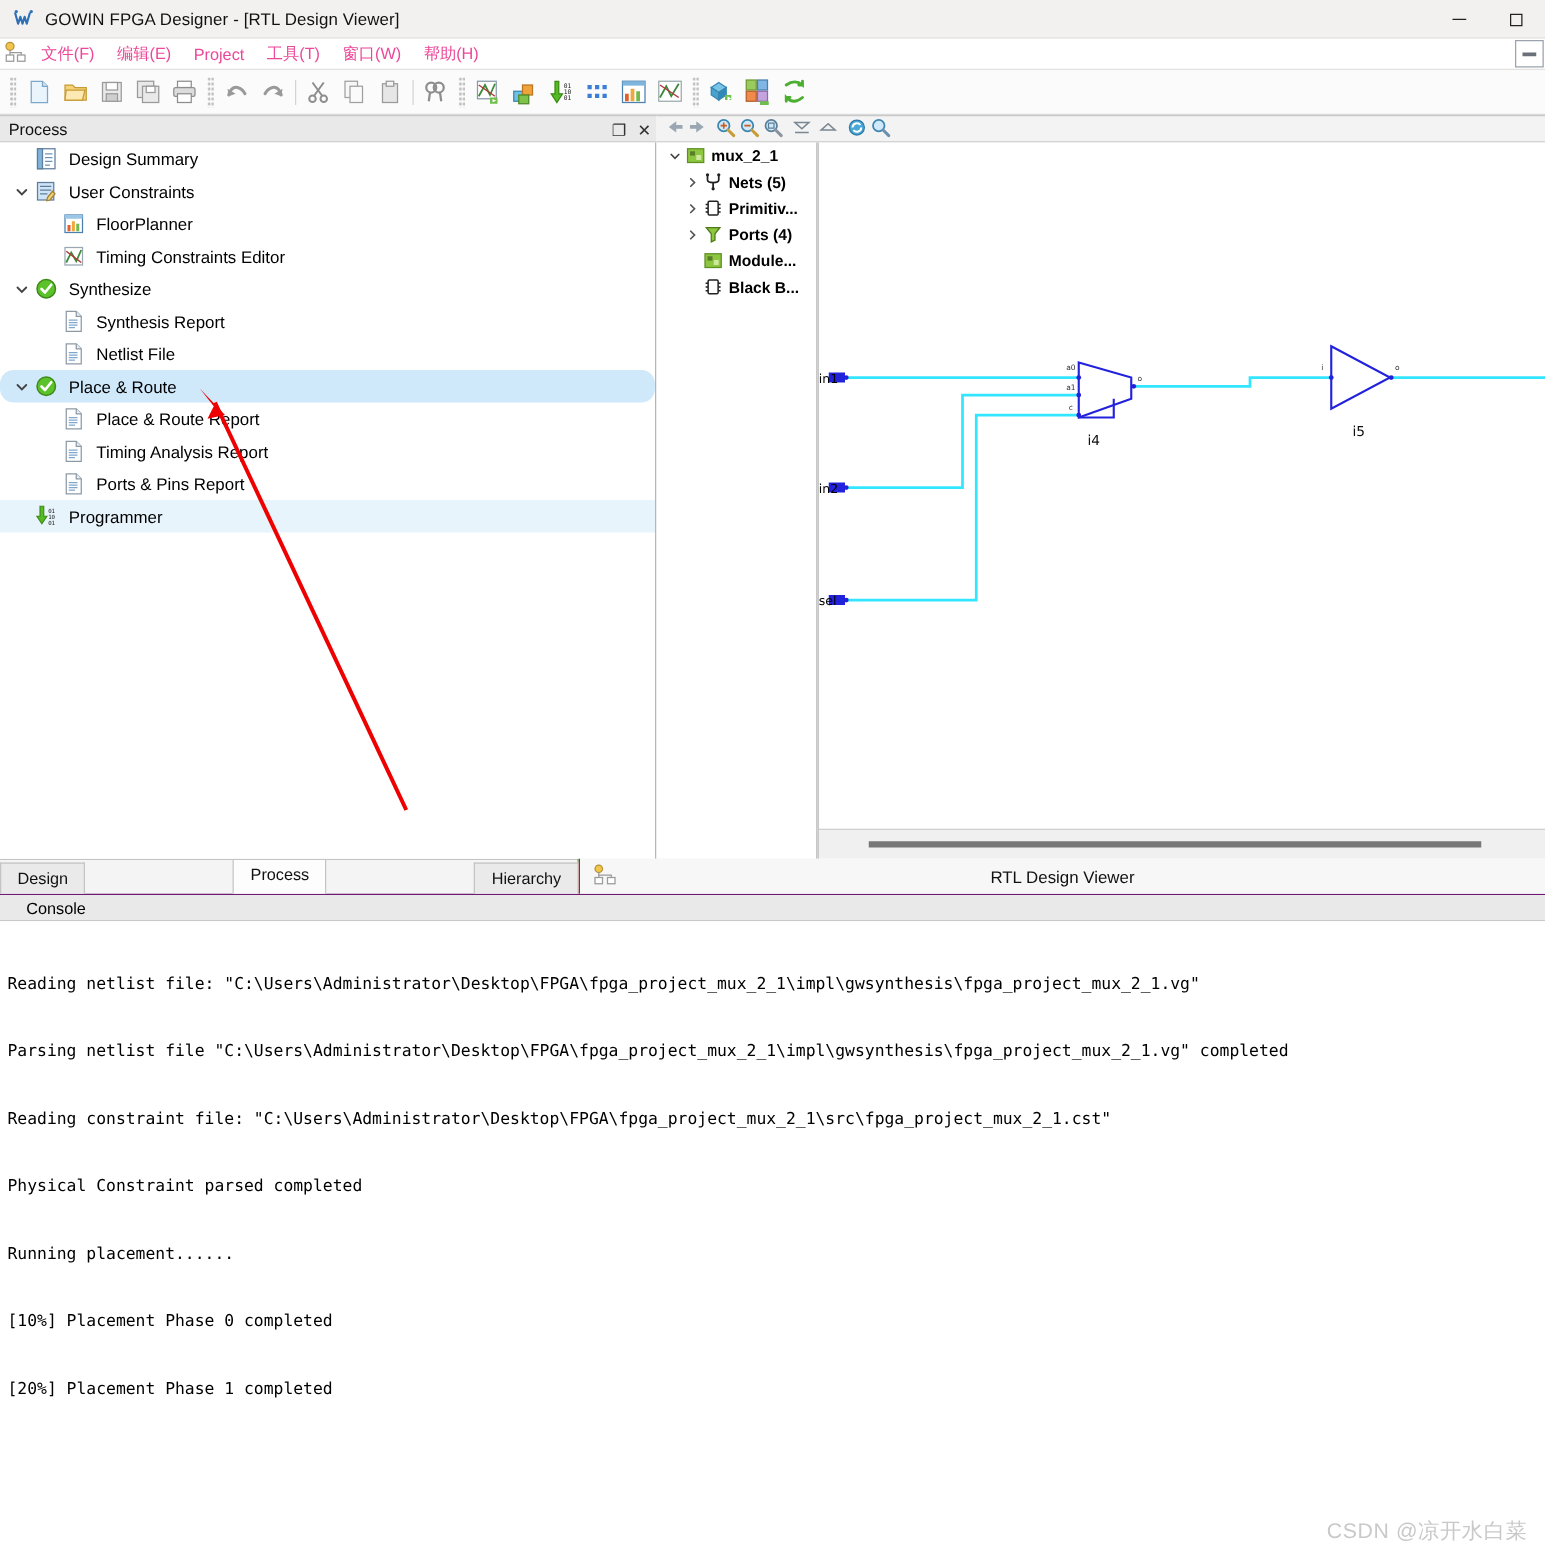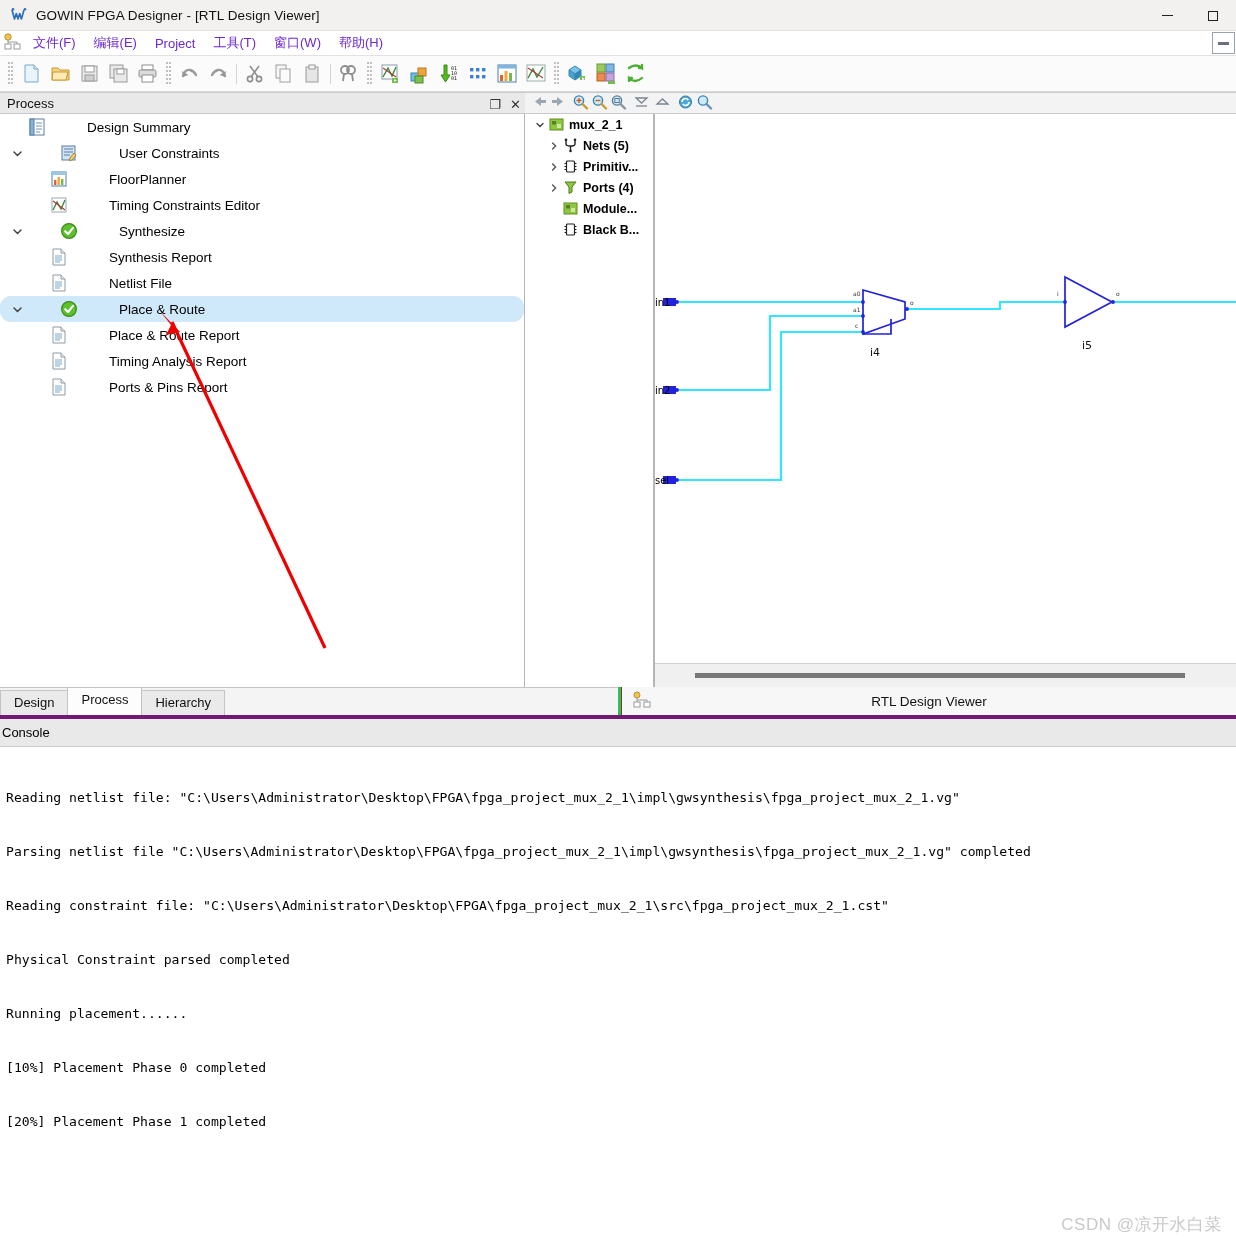--- a/index.html
+++ b/index.html
@@ -25,21 +25,21 @@
   #win-btns div{ width:46px; height:31px; display:flex; align-items:center; justify-content:center; }
   .wb-min{ width:11px; height:1px; background:#222; display:block; }
   .wb-max{ width:10px; height:10px; border:1.3px solid #222; display:block; }
 
   
   #menubar{
     height:25px; background:#ffffff; display:flex; align-items:center;
     border-bottom:1px solid #e4e2e0; position:relative;
   }
   #menu-grip{ width:22px; height:22px; margin-left:2px; flex:none; position:relative; }
-  .menu-item{ padding:2px 9px; font-size:13px; color:#6d28d9; white-space:nowrap; cursor:default; }
+  .menu-item{ padding:2px 9px; font-size:13px; color:#ec4899; white-space:nowrap; cursor:default; }
   #menu-right-btn{
     position:absolute; right:1px; top:1px; width:23px; height:22px;
     border:1px solid #9aa3ad; background:#fff; display:flex; align-items:center; justify-content:center;
   }
   #menu-right-btn span{ width:11px; height:3px; background:#69707a; display:block; }
 
   
   #toolbar{
     height:36px; background:#fbfbfb; border-bottom:1px solid #d9d9d9;
     display:flex; align-items:center; padding-left:4px;
@@ -65,21 +65,21 @@
   
   #main{ display:flex; height:573px; }
 
   
   #process-panel{
     width:525px; border-right:1px solid #b6b6b6; background:#fff;
     position:relative; overflow:hidden;
   }
   .tree-row{
     height:26px; display:flex; align-items:center; font-size:13.5px; color:#000;
-    padding-left:6px; white-space:nowrap; position:relative;gap:32px;
+    padding-left:6px; white-space:nowrap; position:relative;
   }
   .tree-row.sel{ background:#cfe8fa;border-radius:11px; }
   .tree-row.sel-patchy{ background:#e8f4fc; }
   .twisty{ width:22px; flex:none; display:flex; align-items:center; justify-content:center; }
   .twisty svg{ display:block; }
   .ticon{ width:20px; height:18px; flex:none; margin-right:7px; position:relative; }
   .indent-1{ padding-left:28px; }
   .indent-2{ padding-left:50px; }
 
   
@@ -95,34 +95,34 @@
     position:absolute; left:0; right:0; bottom:0; height:24px;
     background:#f0f0f0; border-top:1px solid #cfcfcf;
   }
   #schem-thumb{
     position:absolute; left:40px; top:9px; width:490px; height:5px;
     background:#787878; border-radius:0;
   }
 
   
   #tabbar{ height:28px; background:#f4f4f4; border-top:1px solid #c4c4c4; display:flex; align-items:flex-end; }
-  #tabbar .left{ display:flex; align-items:flex-end; width:621px; border-right:3px solid #22c55e; height:28px; }
+  #tabbar .left{ display:flex; align-items:flex-end; width:463px; border-right:1px solid #22c55e; height:28px;justify-content:space-between; }
   .tab{
     padding:4px 13px 5px; font-size:13px; color:#111; border:1px solid #c4c4c4;
     border-bottom:none; background:#eaeaea; margin-right:-1px; height:25px; line-height:16px;
   }
   .tab.active{ background:#fdfdfd; height:28px; }
   #tabbar .right{ flex:1; display:flex; align-items:center; height:28px; background:#f7f7f7; border-left:1px solid #b91c1c; position:relative; }
   #rtl-tool-icon{ width:22px; height:20px; margin-left:10px; position:relative; flex:none; }
   #rtl-caption{ position:absolute; left:0; right:0; text-align:center; font-size:13.5px; color:#111; }
 
   
   #console-head{
-    height:32px; background:#e9e9e9; border-top:4px solid #701a75; border-bottom:1px solid #c9c9c9;
-    display:flex; align-items:center; font-size:13px; padding-left:2px;
+    height:22px; background:#e9e9e9; border-top:1px solid #701a75; border-bottom:1px solid #c9c9c9;
+    display:flex; align-items:center; font-size:13px; padding-left:21px;
   }
   #console-body{
     height:auto; background:#fff; padding:6px 0 0 6px;
     font-family:"DejaVu Sans Mono", monospace; font-size:13.1px; line-height:18px; color:#000;
     white-space:pre; overflow:hidden;
   }
   .cline{ height:18px; }
 
   
   #watermark{
@@ -543,20 +543,31 @@
             <path d="M3 1h8l4 4v12H3z" fill="#fff" stroke="#8d9aa6"></path>
             <path d="M11 1v4h4" fill="#e9eef3" stroke="#8d9aa6"></path>
             <g stroke="#7fa7ce">
               <path d="M5 8h7M5 10h7M5 12h7M5 14h5"></path>
             </g>
           </svg>
       </span>
       <span>Ports &amp; Pins Report</span>
     </div>
 
+    <div class="tree-row indent-1 sel-patchy">
+      <span class="ticon">
+        <svg width="20" height="18" viewBox="0 0 20 18">
+            <path d="M4 1 v8 H1.5 L5.5 15 L9.5 9 H7 V1z" fill="#55bb22" stroke="#3b8a14" stroke-width="0.9"></path>
+            <text x="10.5" y="6" font-size="4.6" fill="#222" font-family="monospace">01</text>
+            <text x="10.5" y="11" font-size="4.6" fill="#222" font-family="monospace">10</text>
+            <text x="10.5" y="16" font-size="4.6" fill="#222" font-family="monospace">01</text>
+          </svg>
+      </span>
+      <span>Programmer</span>
+    </div>
   </div>
 
   <div id="hier-panel">
     <div class="h-row" style="padding-left:6px;">
       <span class="h-tw">
         <svg width="10" height="10" viewBox="0 0 10 10">
             <path d="M2 3.6 L5 6.6 L8 3.6" fill="none" stroke="#444" stroke-width="1.4" stroke-linecap="round"></path>
           </svg>
         </span>
       <span class="h-ic">

